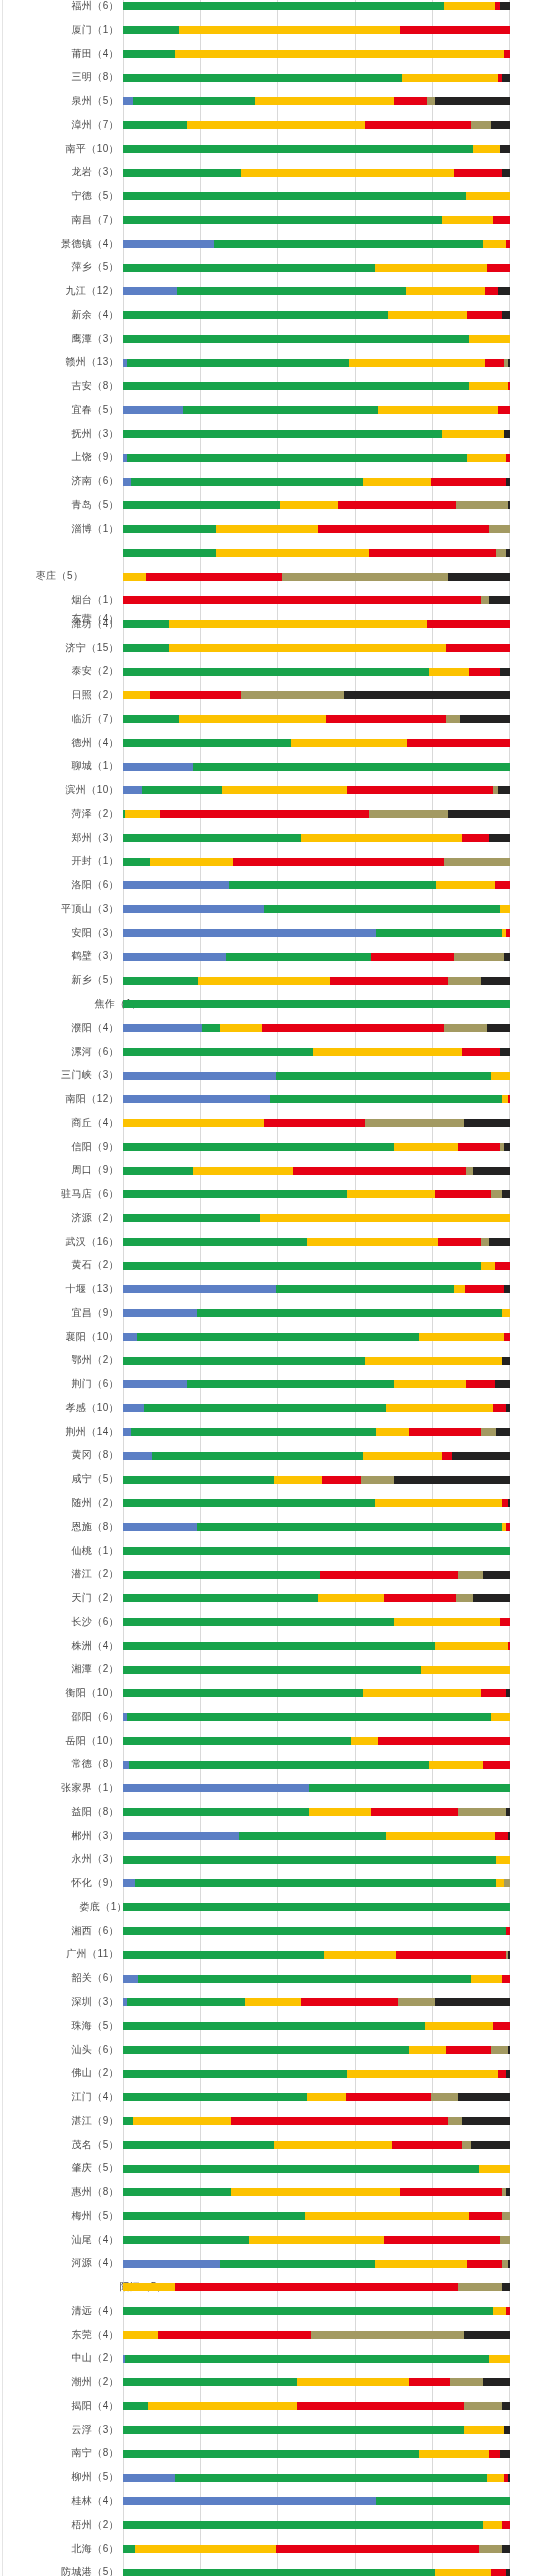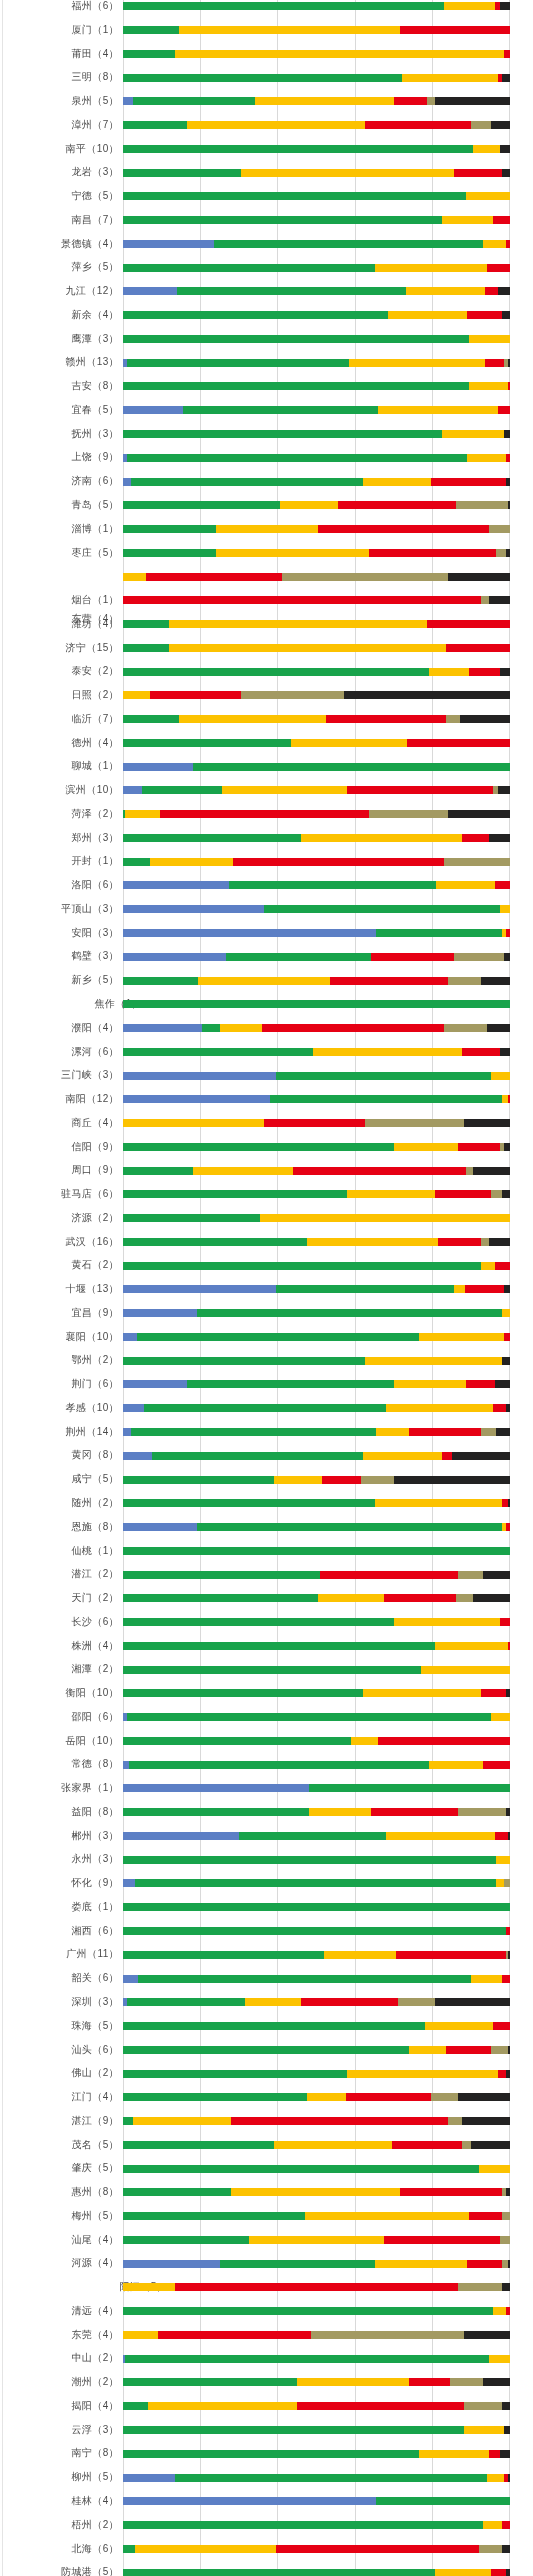--- a/index.html
+++ b/index.html
@@ -185,21 +185,21 @@
         <div class="seg" style="flex-grow: 13.5; background: rgb(163, 154, 98);"></div>
         <div class="seg" style="flex-grow: 0.5; background: rgb(35, 34, 34);"></div>
       </div>
       <div class="row-label" style="top: 523px;">淄博（1）</div>
       <div class="bar" style="top: 525px;">
         <div class="seg" style="flex-grow: 24; background: rgb(24, 163, 75);"></div>
         <div class="seg" style="flex-grow: 26.5; background: rgb(252, 194, 0);"></div>
         <div class="seg" style="flex-grow: 44; background: rgb(230, 0, 20);"></div>
         <div class="seg" style="flex-grow: 5.5; background: rgb(163, 154, 98);"></div>
       </div>
-      <div class="row-label" style="top: 547px;">枣庄（5）</div>
+      <div class="row-label" style="top: 570px; text-align: center;">枣庄（5）</div>
       <div class="bar" style="top: 549px;">
         <div class="seg" style="flex-grow: 24; background: rgb(24, 163, 75);"></div>
         <div class="seg" style="flex-grow: 39.5; background: rgb(252, 194, 0);"></div>
         <div class="seg" style="flex-grow: 33; background: rgb(230, 0, 20);"></div>
         <div class="seg" style="flex-grow: 2.5; background: rgb(163, 154, 98);"></div>
         <div class="seg" style="flex-grow: 1; background: rgb(35, 34, 34);"></div>
       </div>
       <div class="row-label" style="top: 570px; margin-top: 43px;">东营（4）</div>
       <div class="bar" style="top: 573px;">
         <div class="seg" style="flex-grow: 6; background: rgb(252, 194, 0);"></div>
@@ -578,21 +578,21 @@
         <div class="seg" style="flex-grow: 96.5; background: rgb(24, 163, 75);"></div>
         <div class="seg" style="flex-grow: 3.5; background: rgb(252, 194, 0);"></div>
       </div>
       <div class="row-label" style="top: 1877px;">怀化（9）</div>
       <div class="bar" style="top: 1879px;">
         <div class="seg" style="flex-grow: 3; background: rgb(92, 127, 197);"></div>
         <div class="seg" style="flex-grow: 93.5; background: rgb(24, 163, 75);"></div>
         <div class="seg" style="flex-grow: 2; background: rgb(252, 194, 0);"></div>
         <div class="seg" style="flex-grow: 1.5; background: rgb(163, 154, 98);"></div>
       </div>
-      <div class="row-label" style="top: 1901px;">娄底（1）</div>
+      <div class="row-label" style="top: 1901px; margin-left: 8px;">娄底（1）</div>
       <div class="bar" style="top: 1903px;">
         <div class="seg" style="flex-grow: 100; background: rgb(24, 163, 75);"></div>
       </div>
       <div class="row-label" style="top: 1925px;">湘西（6）</div>
       <div class="bar" style="top: 1927px;">
         <div class="seg" style="flex-grow: 99; background: rgb(24, 163, 75);"></div>
         <div class="seg" style="flex-grow: 1; background: rgb(230, 0, 20);"></div>
       </div>
       <div class="row-label" style="top: 1948px;">广州（11）</div>
       <div class="bar" style="top: 1951px;">

